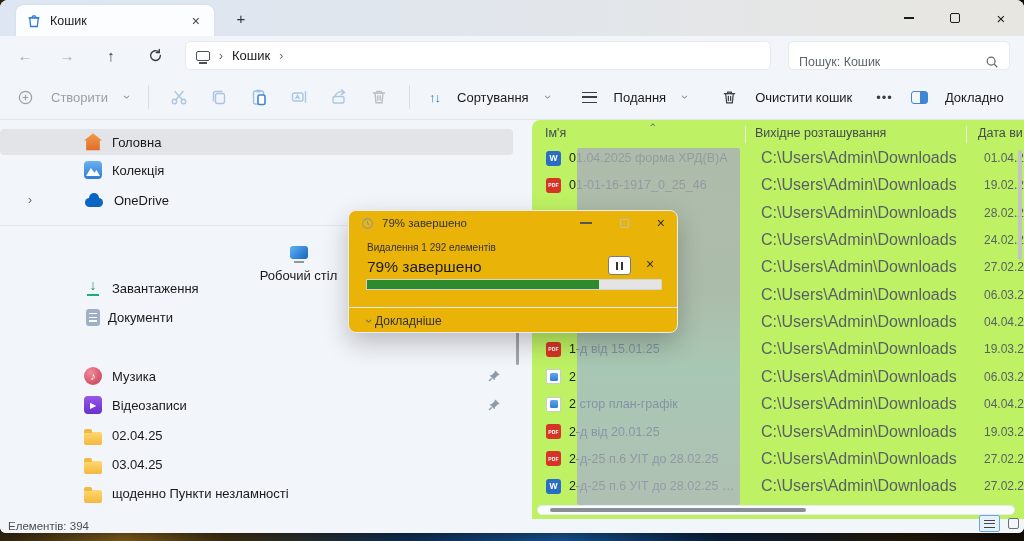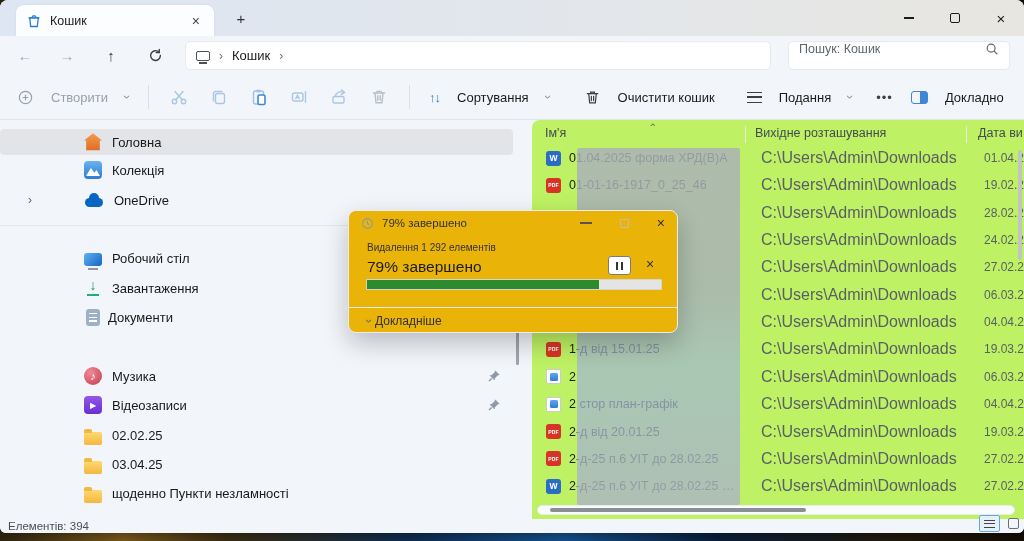--- a/index.html
+++ b/index.html
@@ -33,21 +33,21 @@
   .nav-btn{position:absolute;top:0;height:39px;width:34px;display:flex;align-items:center;justify-content:center;
            font-size:15px;}
   .nav-disabled{color:#a6abb3;}
   .nav-enabled{color:#3a3f44;}
   .addressbar{position:absolute;left:185px;top:5px;width:586px;height:29px;background:#fff;border:1px solid #e6e9ee;
               border-radius:5px;display:flex;align-items:center;padding:0 10px;gap:9px;font-size:13px;color:#1b1b1b;}
   .mon{width:14px;height:10px;border:1.5px solid #4a5058;border-radius:2px;position:relative;flex:none;}
   .mon::after{content:"";position:absolute;left:2px;right:2px;bottom:-4px;height:1.5px;background:#4a5058;}
   .crumb-chev{color:#6b7078;font-size:12px;}
   .searchbox{position:absolute;left:788px;top:5px;width:222px;height:29px;background:#fff;border:1px solid #e6e9ee;
-             border-radius:5px;display:flex;align-items:flex-start;padding:0 10px;}
+             border-radius:5px;display:flex;align-items:flex-end;padding:0 10px;}
   .search-text{flex:1;font-size:12.5px;color:#5f6670;}
   
   .toolbar{position:absolute;left:0;top:75px;width:1024px;height:45px;background:#f2f5fa;
            border-bottom:1px solid #e1e4e8;display:flex;align-items:center;}
   .tb-sep{width:1px;height:24px;background:#dcdfe3;margin:0 10px;flex:none;}
   .tb-btn{display:flex;align-items:center;gap:17px;padding:0 9px;height:36px;border-radius:4px;
           font-size:13px;color:#1b1b1b;flex:none;white-space:nowrap;}
   .tb-disabled{color:#9aa0a8;}
   .tb-iconbtn{width:40px;height:36px;display:flex;align-items:center;justify-content:center;flex:none;}
   .chev{display:inline-block;transform:rotate(90deg);font-size:12px;color:#8a9099;line-height:1;}
@@ -300,37 +300,37 @@
               </g>
             </svg>
           </span>
       </div>
       <span class="tb-sep"></span>
       <div class="tb-btn">
         <span class="sort-glyph">↑↓</span>
         <span>Сортування</span>
         <span class="chev">›</span>
       </div>
+      <div class="tb-btn" style="margin-left:14px">
+        <span class="ham"></span>
+        <span>Подання</span>
+        <span class="chev">›</span>
+      </div>
       <div class="tb-btn" style="margin-left:16px">
         <span>
           <svg width="17" height="17" viewBox="0 0 18 18">
               <g fill="none" stroke="#3c4043" stroke-width="1.3" stroke-linecap="round">
             <path d="M3.5 5 h11"></path>
                 <path d="M7 5 v-1.6 h4 V5"></path>
                 <path d="M5 5 l1 9.8 h6 l1 -9.8"></path>
                 <path d="M7.8 7.8 v4.4 M10.2 7.8 v4.4"></path>
               </g>
             </svg>
           </span>
         <span>Очистити кошик</span>
-      </div>
-      <div class="tb-btn" style="margin-left:14px">
-        <span class="ham"></span>
-        <span>Подання</span>
-        <span class="chev">›</span>
       </div>
       <div class="tb-btn" style="margin-left:6px">
         <span class="more-dots">•••</span>
       </div>
       <div class="tb-btn details-btn">
         <span class="panel-ic"></span>
         <span>Докладно</span>
       </div>
     </div>
 
@@ -344,21 +344,21 @@
           </div>
           <div class="sb-row sb-selected" style="top: 9px;">
             <span class="ic ic-home"></span>
             <span>Головна</span>
           </div>
           <div class="sb-row" style="top: 67px;">
             <span class="sb-expand">›</span>
             <span class="ic ic-cloud"></span>
             <span>OneDrive</span>
           </div>
-          <div class="sb-row" style="top: 125px;">
+          <div class="sb-row" style="top: 125px; flex-direction: column;">
             <span class="ic ic-desktop"></span>
             <span>Робочий стіл</span>
           </div>
           <div class="sb-row" style="top: 155px;">
             <span class="ic ic-dl"></span>
             <span>Завантаження</span>
           </div>
           <div class="sb-row" style="top: 184px;">
             <span class="ic ic-doc"></span>
             <span>Документи</span>
@@ -382,21 +382,21 @@
               <svg width="14" height="14" viewBox="0 0 14 14">
                 <g stroke="#8d99a8" fill="#8d99a8">
                   <path d="M8.3 1.8 L12.2 5.7 L10.6 6.3 L7.7 9.2 L7.4 11 L3 6.6 L4.8 6.3 L7.7 3.4 Z" stroke-width="0.5"></path>
                   <path d="M4.6 9.4 L2 12" stroke-width="1.4" fill="none"></path>
                 </g>
               </svg>
             </span>
           </div>
           <div class="sb-row" style="top: 302px;">
             <span class="ic ic-folder"></span>
-            <span>02.02.25</span>
+            <span>02.04.25</span>
           </div>
           <div class="sb-row" style="top: 331px;">
             <span class="ic ic-folder"></span>
             <span>03.04.25</span>
           </div>
           <div class="sb-row" style="top: 360px;">
             <span class="ic ic-folder"></span>
             <span>щоденно Пункти незламності</span>
           </div>
         </div>

